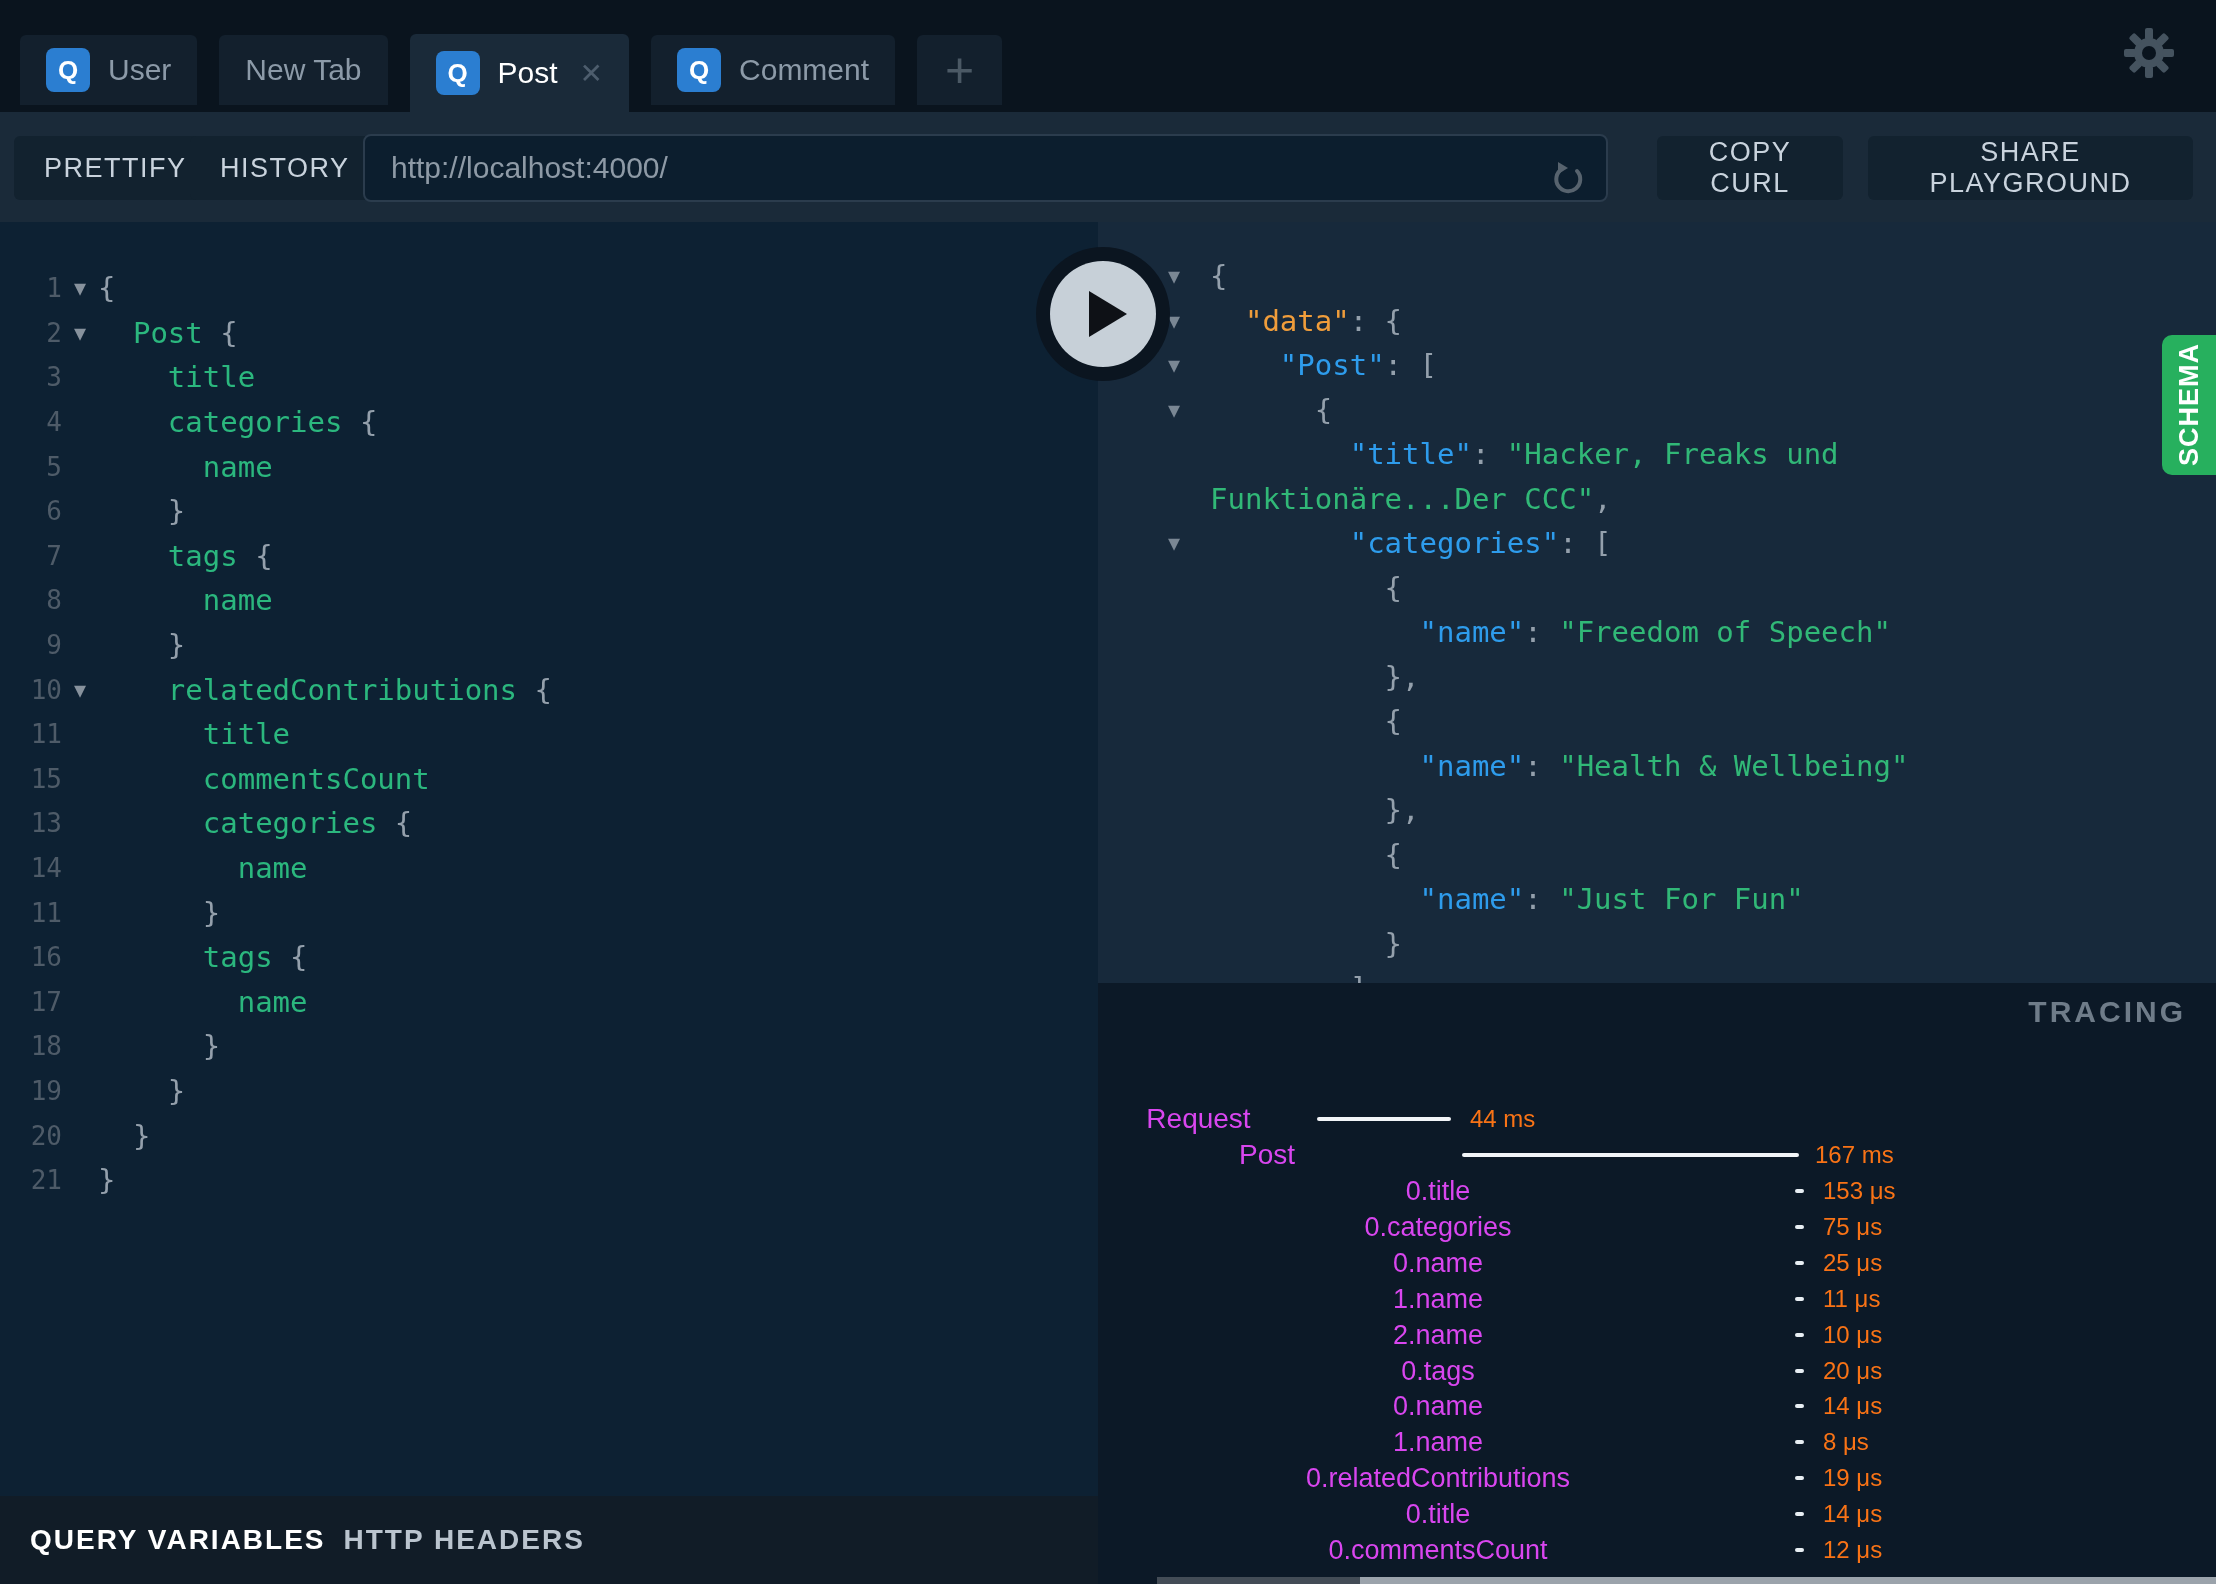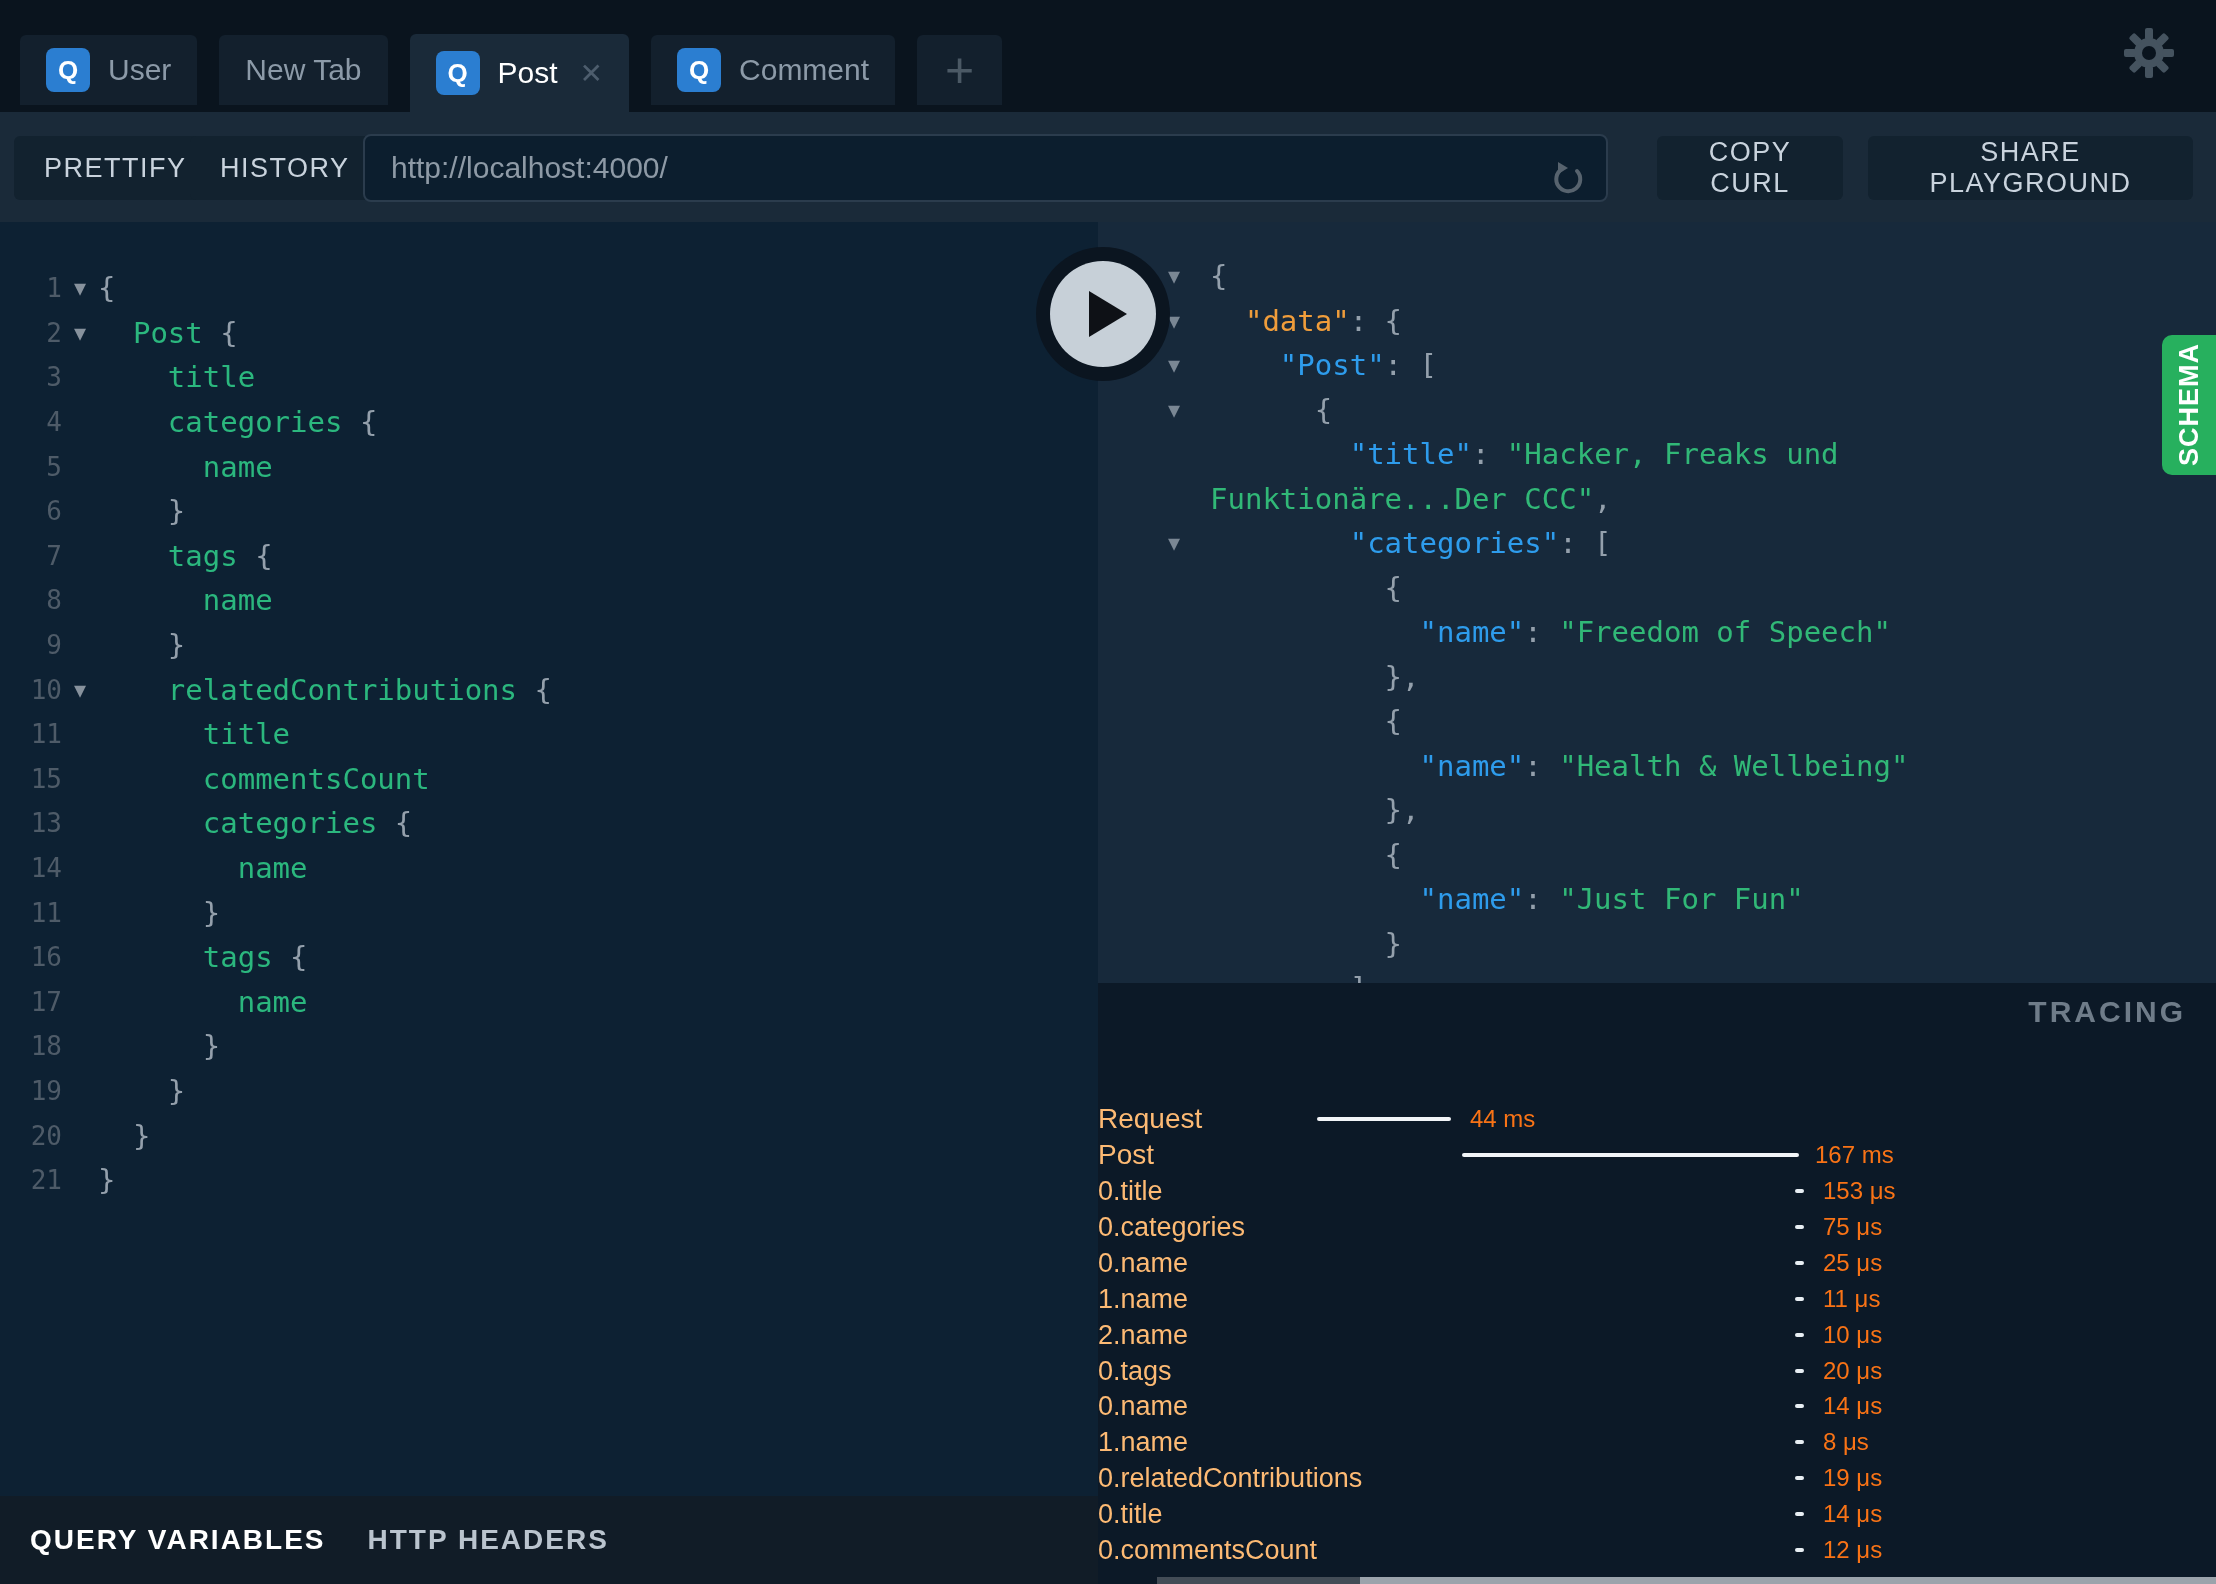--- a/index.html
+++ b/index.html
@@ -40,21 +40,21 @@
     flex:1; background:transparent; border:none; outline:none;
     color:#8e9aa6; font-size:30px; font-family:"Liberation Sans",sans-serif; padding:0 0 0 26px;
   }
   .reload{ width:60px; height:40px; flex:0 0 auto; }
   
   .query-pane{ position:absolute; left:0; top:222px; width:1098px; height:1274px; background:#0d2133; overflow:hidden; }
   .response-pane{ position:absolute; left:1098px; top:222px; width:1118px; height:761px; background:#17293b; overflow:hidden; }
   .tracing-pane{ position:absolute; left:1098px; top:983px; width:1118px; height:601px; background:#0c1927; overflow:hidden; }
   .bottom-bar{ position:absolute; left:0; top:1496px; width:1098px; height:88px; background:#111c27; display:flex; align-items:center; }
   .bottom-bar .qv{ margin-left:30px; color:#ffffff; font-size:28px; font-weight:bold; letter-spacing:2px; }
-  .bottom-bar .hh{ margin-left:42px; color:#bac4ce; font-size:28px; font-weight:bold; letter-spacing:2px; }
+  .bottom-bar .hh{ margin-left:18px; color:#bac4ce; font-size:28px; font-weight:bold; letter-spacing:2px; }
   
   .codewrap{ font-family:"DejaVu Sans Mono", monospace; font-size:29px; }
   .qlines{ padding-top:44px; }
   .rlines{ padding-top:32px; }
   .cline{ position:relative; height:44.6px; display:flex; align-items:center; white-space:pre; }
   .lnum{ width:62px; text-align:right; color:#4e5b68; font-size:26px; flex:0 0 auto; }
   .fslot{ width:36px; flex:0 0 auto; text-align:center; color:#87929d; font-size:20px; }
   .rline{ position:relative; height:44.5px; display:flex; align-items:center; white-space:pre; padding-left:112px; }
   .rline .arrow{ position:absolute; left:70px; color:#7a8794; font-size:20px; }
   .tk-p{ color:#94a0ac; } .tk-g{ color:#2bb77e; }
@@ -71,21 +71,21 @@
     position:absolute; left:2162px; top:335px; width:54px; height:140px; background:#27b05e;
     border-radius:10px 0 0 10px; display:flex; align-items:center; justify-content:center; cursor:pointer; z-index:6;
   }
   .schema span{
     color:#fff; font-size:27px; font-weight:bold; letter-spacing:1px;
     writing-mode:vertical-rl; transform:rotate(180deg);
   }
   
   .tr-title{ position:absolute; right:30px; top:12px; color:#6f7c89; font-size:30px; font-weight:bold; letter-spacing:3px; }
   .trow{ position:absolute; height:34px; }
-  .trow .lab{ position:absolute; top:0; height:34px; line-height:34px; text-align:left; color:#fdba74; font-size:27px; white-space:nowrap; }
+  .trow .lab{ position:absolute; top:0; height:34px; line-height:34px; text-align:center; color:#d946ef; font-size:27px; white-space:nowrap; }
   .trow .lab.big{ font-size:28px; }
   .trow .bar{ position:absolute; height:4px; border-radius:2px; background:#f2f5f8; }
   .trow .dash{ position:absolute; width:9px; height:4px; border-radius:2px; background:#e8eef3; }
   .trow .time{ position:absolute; top:3px; color:#f97316; font-size:24px; white-space:nowrap; }
   .hscroll-track{ position:absolute; left:59px; bottom:0; width:1059px; height:7px; background:#434c56; }
   .hscroll-thumb{ position:absolute; left:262px; bottom:0; width:856px; height:7px; background:#9ba3ab; }
 </style>
 </head>
 <body>
 

